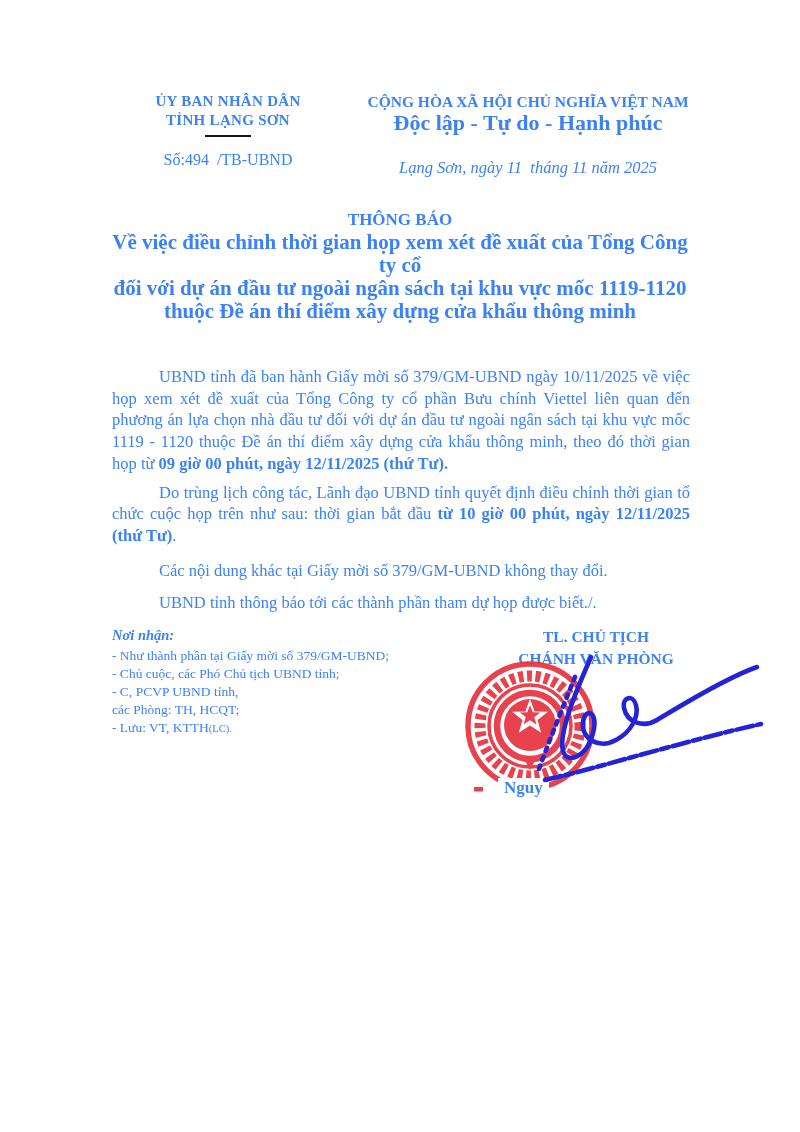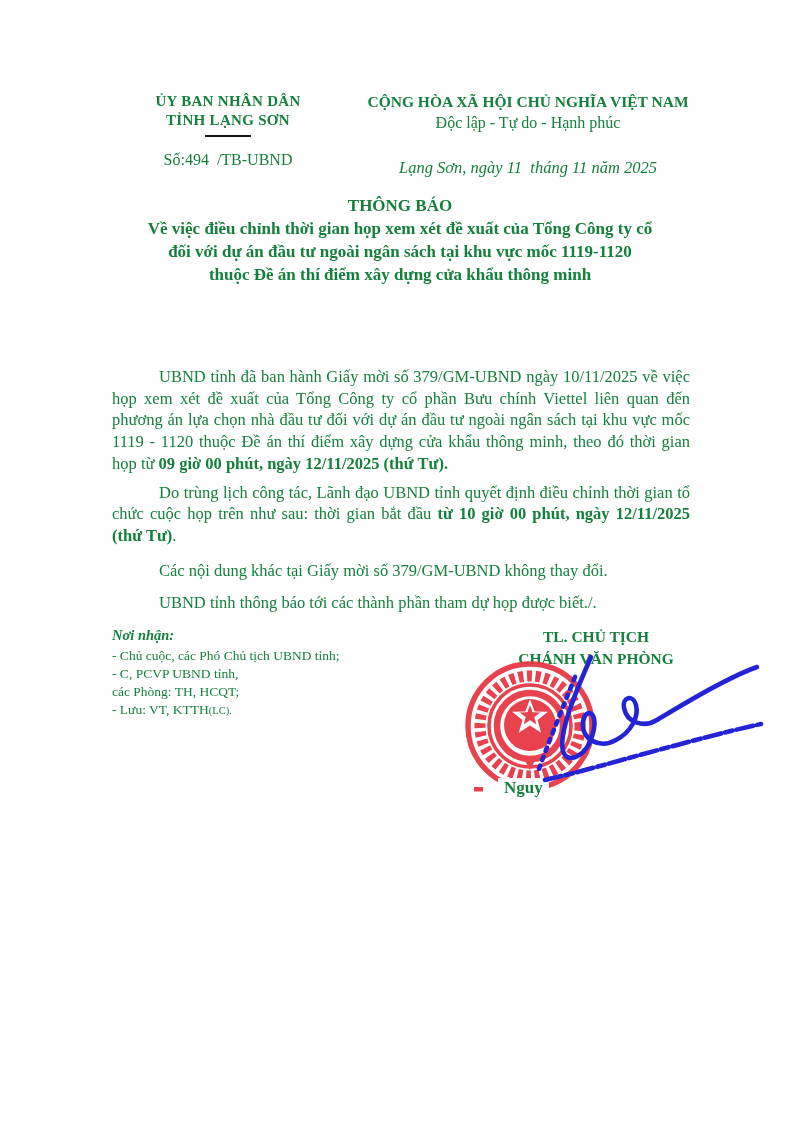--- a/index.html
+++ b/index.html
@@ -1,36 +1,36 @@
 <!DOCTYPE html>
 <html><head>
 <meta charset="utf-8">
 <style>
   html,body{margin:0;padding:0;background:#ffffff;}
   .page{
     position:relative;
     width:800px;height:1132px;
     background:#ffffff;
     font-family:"Liberation Serif","DejaVu Serif",serif;
-    color:#15803d;
+    color:#3b82f6;
     overflow:hidden;
   }
   
   .hdr-left{position:absolute;left:116px;top:92px;width:224px;text-align:center;}
   .hdr-left-l1,.hdr-left-l2{font-size:15px;font-weight:700;line-height:19px;letter-spacing:.3px;}
   .hdr-underline{width:46px;height:2px;background:#151515;margin:5px auto 0;}
   .doc-number{font-size:16px;margin-top:14px;white-space:pre-wrap;}
   .hdr-right{position:absolute;left:356px;top:92px;width:344px;text-align:center;}
   .hdr-right-l1{font-size:15.5px;font-weight:700;line-height:20px;}
-  .hdr-right-l2{font-size:16px;font-weight:400;line-height:21px;}
+  .hdr-right-l2{font-size:22px;font-weight:700;line-height:21px;}
   .dateline{font-size:16.5px;font-style:italic;margin-top:25px;white-space:pre-wrap;}
   
-  .title-block{position:absolute;left:112px;top:194px;width:576px;text-align:center;font-weight:700;}
+  .title-block{position:absolute;left:112px;top:208px;width:576px;text-align:center;font-weight:700;}
   .title-kicker{font-size:17px;line-height:23px;}
-  .title-line{font-size:17px;line-height:23px;}
+  .title-line{font-size:21px;line-height:23px;}
   
   .body-block{position:absolute;left:112px;top:366px;width:578px;font-size:16.5px;line-height:21.7px;}
   .body-block p{margin:0;text-indent:47px;text-align:justify;}
   .para-2{margin-top:7px !important;}
   .para-3{margin-top:13px !important;text-align:left !important;}
   .para-4{margin-top:11px !important;text-align:center;}
   .b{font-weight:700;}
   
   .recipients{position:absolute;left:112px;top:627px;width:330px;}
   .recipients-label{font-size:14.5px;font-weight:700;font-style:italic;margin-bottom:3px;}
@@ -74,20 +74,21 @@
 
   <div class="body-block">
     <p class="para-1"><span>UBND tỉnh đã ban hành Giấy mời số 379/GM-UBND ngày 10/11/2025 về việc họp xem xét đề xuất của Tổng Công ty cổ phần Bưu chính Viettel liên quan đến phương án lựa chọn nhà đầu tư đối với dự án đầu tư ngoài ngân sách tại khu vực mốc 1119 - 1120 thuộc Đề án thí điểm xây dựng cửa khẩu thông minh, theo đó thời gian họp từ </span><span class="b">09 giờ 00 phút, ngày 12/11/2025 (thứ Tư).</span></p>
     <p class="para-2"><span>Do trùng lịch công tác, Lãnh đạo UBND tỉnh quyết định điều chỉnh thời gian tổ chức cuộc họp trên như sau: thời gian bắt đầu </span><span class="b">từ 10 giờ 00 phút, ngày 12/11/2025 (thứ Tư)</span><span>.</span></p>
     <p class="para-3">Các nội dung khác tại Giấy mời số 379/GM-UBND không thay đổi.</p>
     <p class="para-4">UBND tỉnh thông báo tới các thành phần tham dự họp được biết./.</p>
   </div>
 
   <div class="recipients">
     <div class="recipients-label">Nơi nhận:</div>
+    <div class="recipient-line">- Như thành phần tại Giấy mời số 379/GM-UBND;</div>
     <div class="recipient-line">- Chủ cuộc, các Phó Chủ tịch UBND tỉnh;</div>
     <div class="recipient-line">- C, PCVP UBND tỉnh,</div>
     <div class="recipient-line">các Phòng: TH, HCQT;</div>
     <div class="recipient-line"><span>- Lưu: VT, KTTH</span><span class="luu-sub">(LC).</span></div>
   </div>
 
   <div class="signer">
     <div class="signer-t1">TL. CHỦ TỊCH</div>
     <div class="signer-t2">CHÁNH VĂN PHÒNG</div>
   </div>

